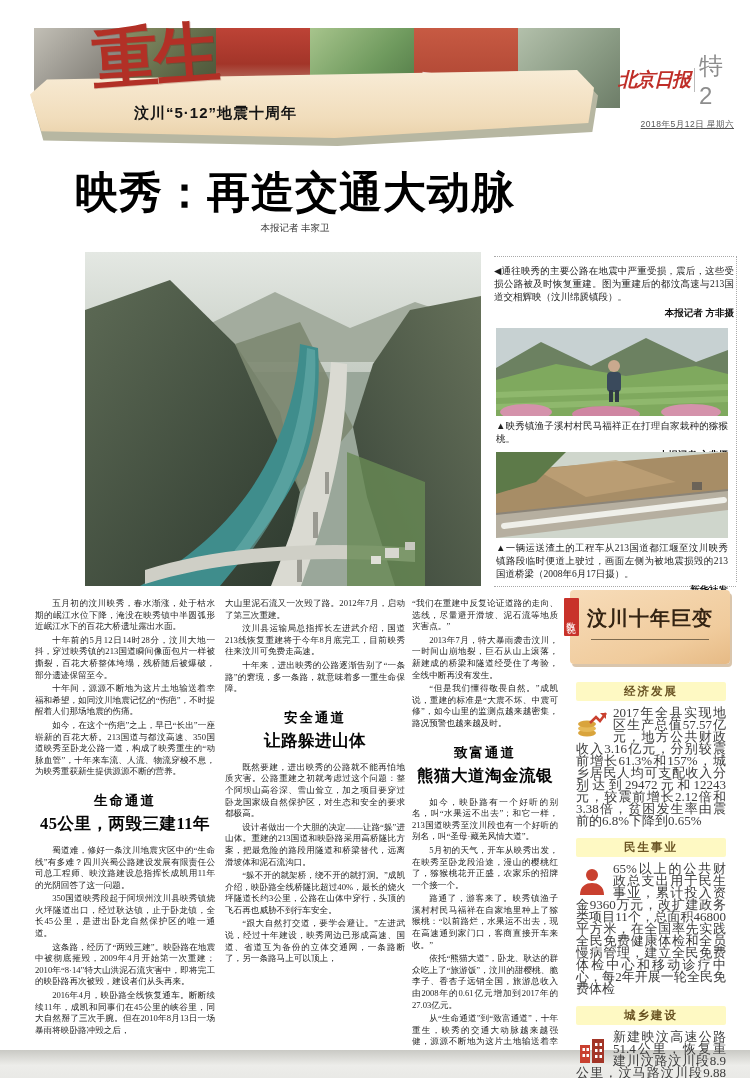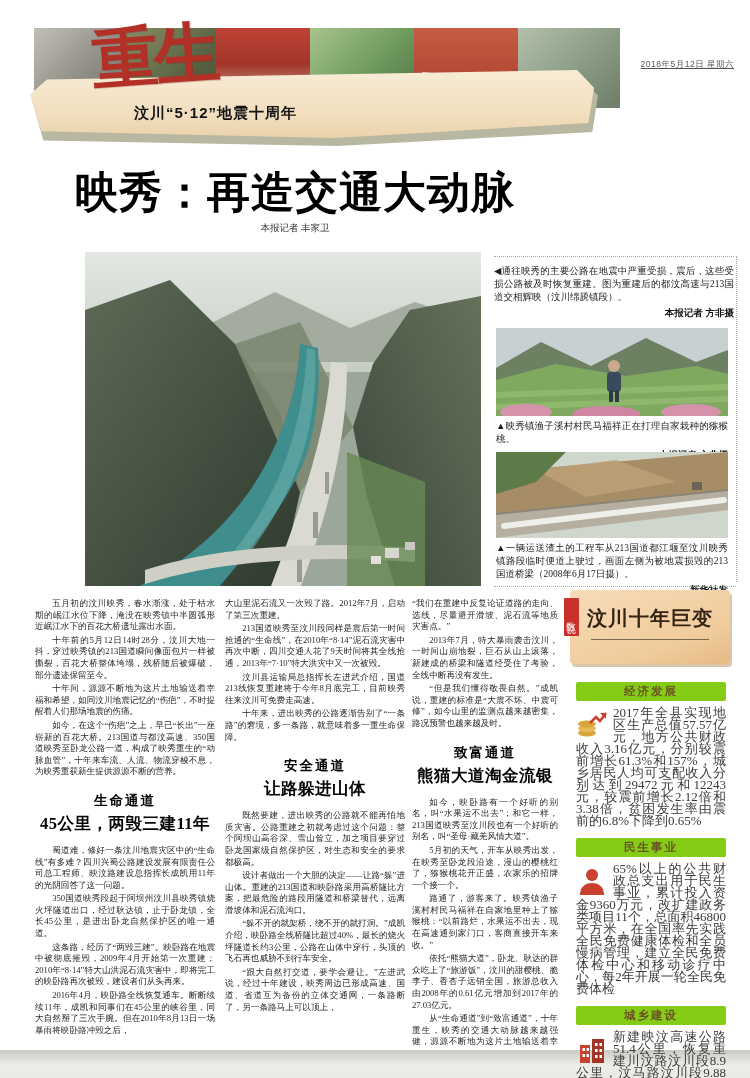--- a/index.html
+++ b/index.html
@@ -81,21 +81,21 @@
     background:linear-gradient(160deg,#f7dcb9 0%,#f0cb9c 70%,#e6ba85 100%);
     box-shadow:2px 3px 0 rgba(186,150,104,.55);}
   .sb-box .sb-title{margin-top:15px;text-align:center;font-family:"DejaVu Serif",serif;
     font-size:20px;font-weight:bold;color:#332312;letter-spacing:1px;}
   .sb-box .sb-underline{width:118px;height:1px;background:#7d6a4e;margin:7px auto 0 auto;}
   .sb-tag{position:absolute;left:-4px;top:8px;width:15px;height:38px;background:#c8322a;
     color:#fff;writing-mode:vertical-rl;text-align:center;font-family:"Liberation Sans",sans-serif;
     font-size:9.5px;letter-spacing:3px;line-height:15px;border-radius:1px;}
   .sb-body{position:absolute;left:8px;top:92px;width:150px;}
   .sb-sec{margin-bottom:11px;}
-  .sb-bar{height:19px;line-height:19px;background:#84cc16;border-radius:2px;text-align:center;
+  .sb-bar{height:19px;line-height:19px;background:#fef9c3;border-radius:2px;text-align:center;
     font-family:"Liberation Sans",sans-serif;font-size:11.5px;font-weight:bold;color:#6a5424;letter-spacing:2px;}
   .sb-text{margin-top:6px;font-size:13px;line-height:12px;text-align:justify;color:#3a3a3a;}
   .sb-icon{float:left;width:32px;height:32px;margin:2px 5px 2px 0;}
 </style>
 </head>
 <body>
 
 <div class="canvas">
   <div class="page"></div>
   <div class="page-edge"></div>
@@ -109,20 +109,25 @@
       <div class="seg5"></div>
       <div class="seg6"></div>
     </div>
     <div class="ribbon-under"></div>
     <div class="ribbon"></div>
     <div class="rebirth">重生</div>
     <div class="banner-sub">汶川“5·12”地震十周年</div>
   </div>
 
   <div class="masthead">
+    <div class="mast-row">
+      <span class="paper-name">北京日报</span>
+      <span class="mast-div"></span>
+      <span class="page-num">特2</span>
+    </div>
     <div class="issue-date">2018年5月12日 星期六</div>
   </div>
 
   <div class="headline">映秀：再造交通大动脉</div>
   <div class="byline">本报记者 丰家卫</div>
 
   <figure class="main-photo abs" style="margin:0;">
     <svg width="396" height="334" viewBox="0 0 396 334">
       <defs>
         <linearGradient id="sky" x1="0" y1="0" x2="0" y2="1">
@@ -214,21 +219,20 @@
       <div class="sec-title">45公里，两毁三建11年</div>
     </div>
     <p>蜀道难，修好一条汶川地震灾区中的“生命线”有多难？四川兴蜀公路建设发展有限责任公司总工程师、映汶路建设总指挥长成凯用11年的光阴回答了这一问题。</p>
     <p>350国道映秀段起于阿坝州汶川县映秀镇烧火坪隧道出口，经过耿达镇，止于卧龙镇，全长45公里，是进出卧龙自然保护区的唯一通道。</p>
     <p>这条路，经历了“两毁三建”。映卧路在地震中被彻底摧毁，2009年4月开始第一次重建；2010年“8·14”特大山洪泥石流灾害中，即将完工的映卧路再次被毁，建设者们从头再来。</p>
     <p>2016年4月，映卧路全线恢复通车。断断续续11年，成凯和同事们在45公里的峡谷里，同大自然掰了三次手腕。但在2010年8月13日一场暴雨将映卧路冲毁之后，</p>
   </div>
 
   <div class="col col2">
     <p class="cont">大山里泥石流又一次毁了路。2012年7月，启动了第三次重建。</p>
-    <p>213国道映秀至汶川段同样是震后第一时间抢通的“生命线”，在2010年“8·14”泥石流灾害中再次中断，四川交通人花了9天时间将其全线抢通，2013年“7·10”特大洪灾中又一次被毁。</p>
     <p>汶川县运输局总指挥长左进武介绍，国道213线恢复重建将于今年8月底完工，目前映秀往来汶川可免费走高速。</p>
     <p>十年来，进出映秀的公路逐渐告别了“一条路”的窘境，多一条路，就意味着多一重生命保障。</p>
     <div class="sec-head">
       <div class="kicker">安全通道</div>
       <div class="sec-title">让路躲进山体</div>
     </div>
     <p>既然要建，进出映秀的公路就不能再怕地质灾害。公路重建之初就考虑过这个问题：整个阿坝山高谷深、雪山耸立，加之项目要穿过卧龙国家级自然保护区，对生态和安全的要求都极高。</p>
     <p>设计者做出一个大胆的决定——让路“躲”进山体。重建的213国道和映卧路采用高桥隧比方案，把最危险的路段用隧道和桥梁替代，远离滑坡体和泥石流沟口。</p>
     <p>“躲不开的就架桥，绕不开的就打洞。”成凯介绍，映卧路全线桥隧比超过40%，最长的烧火坪隧道长约3公里，公路在山体中穿行，头顶的飞石再也威胁不到行车安全。</p>
     <p>“跟大自然打交道，要学会避让。”左进武说，经过十年建设，映秀周边已形成高速、国道、省道互为备份的立体交通网，一条路断了，另一条路马上可以顶上，</p>

